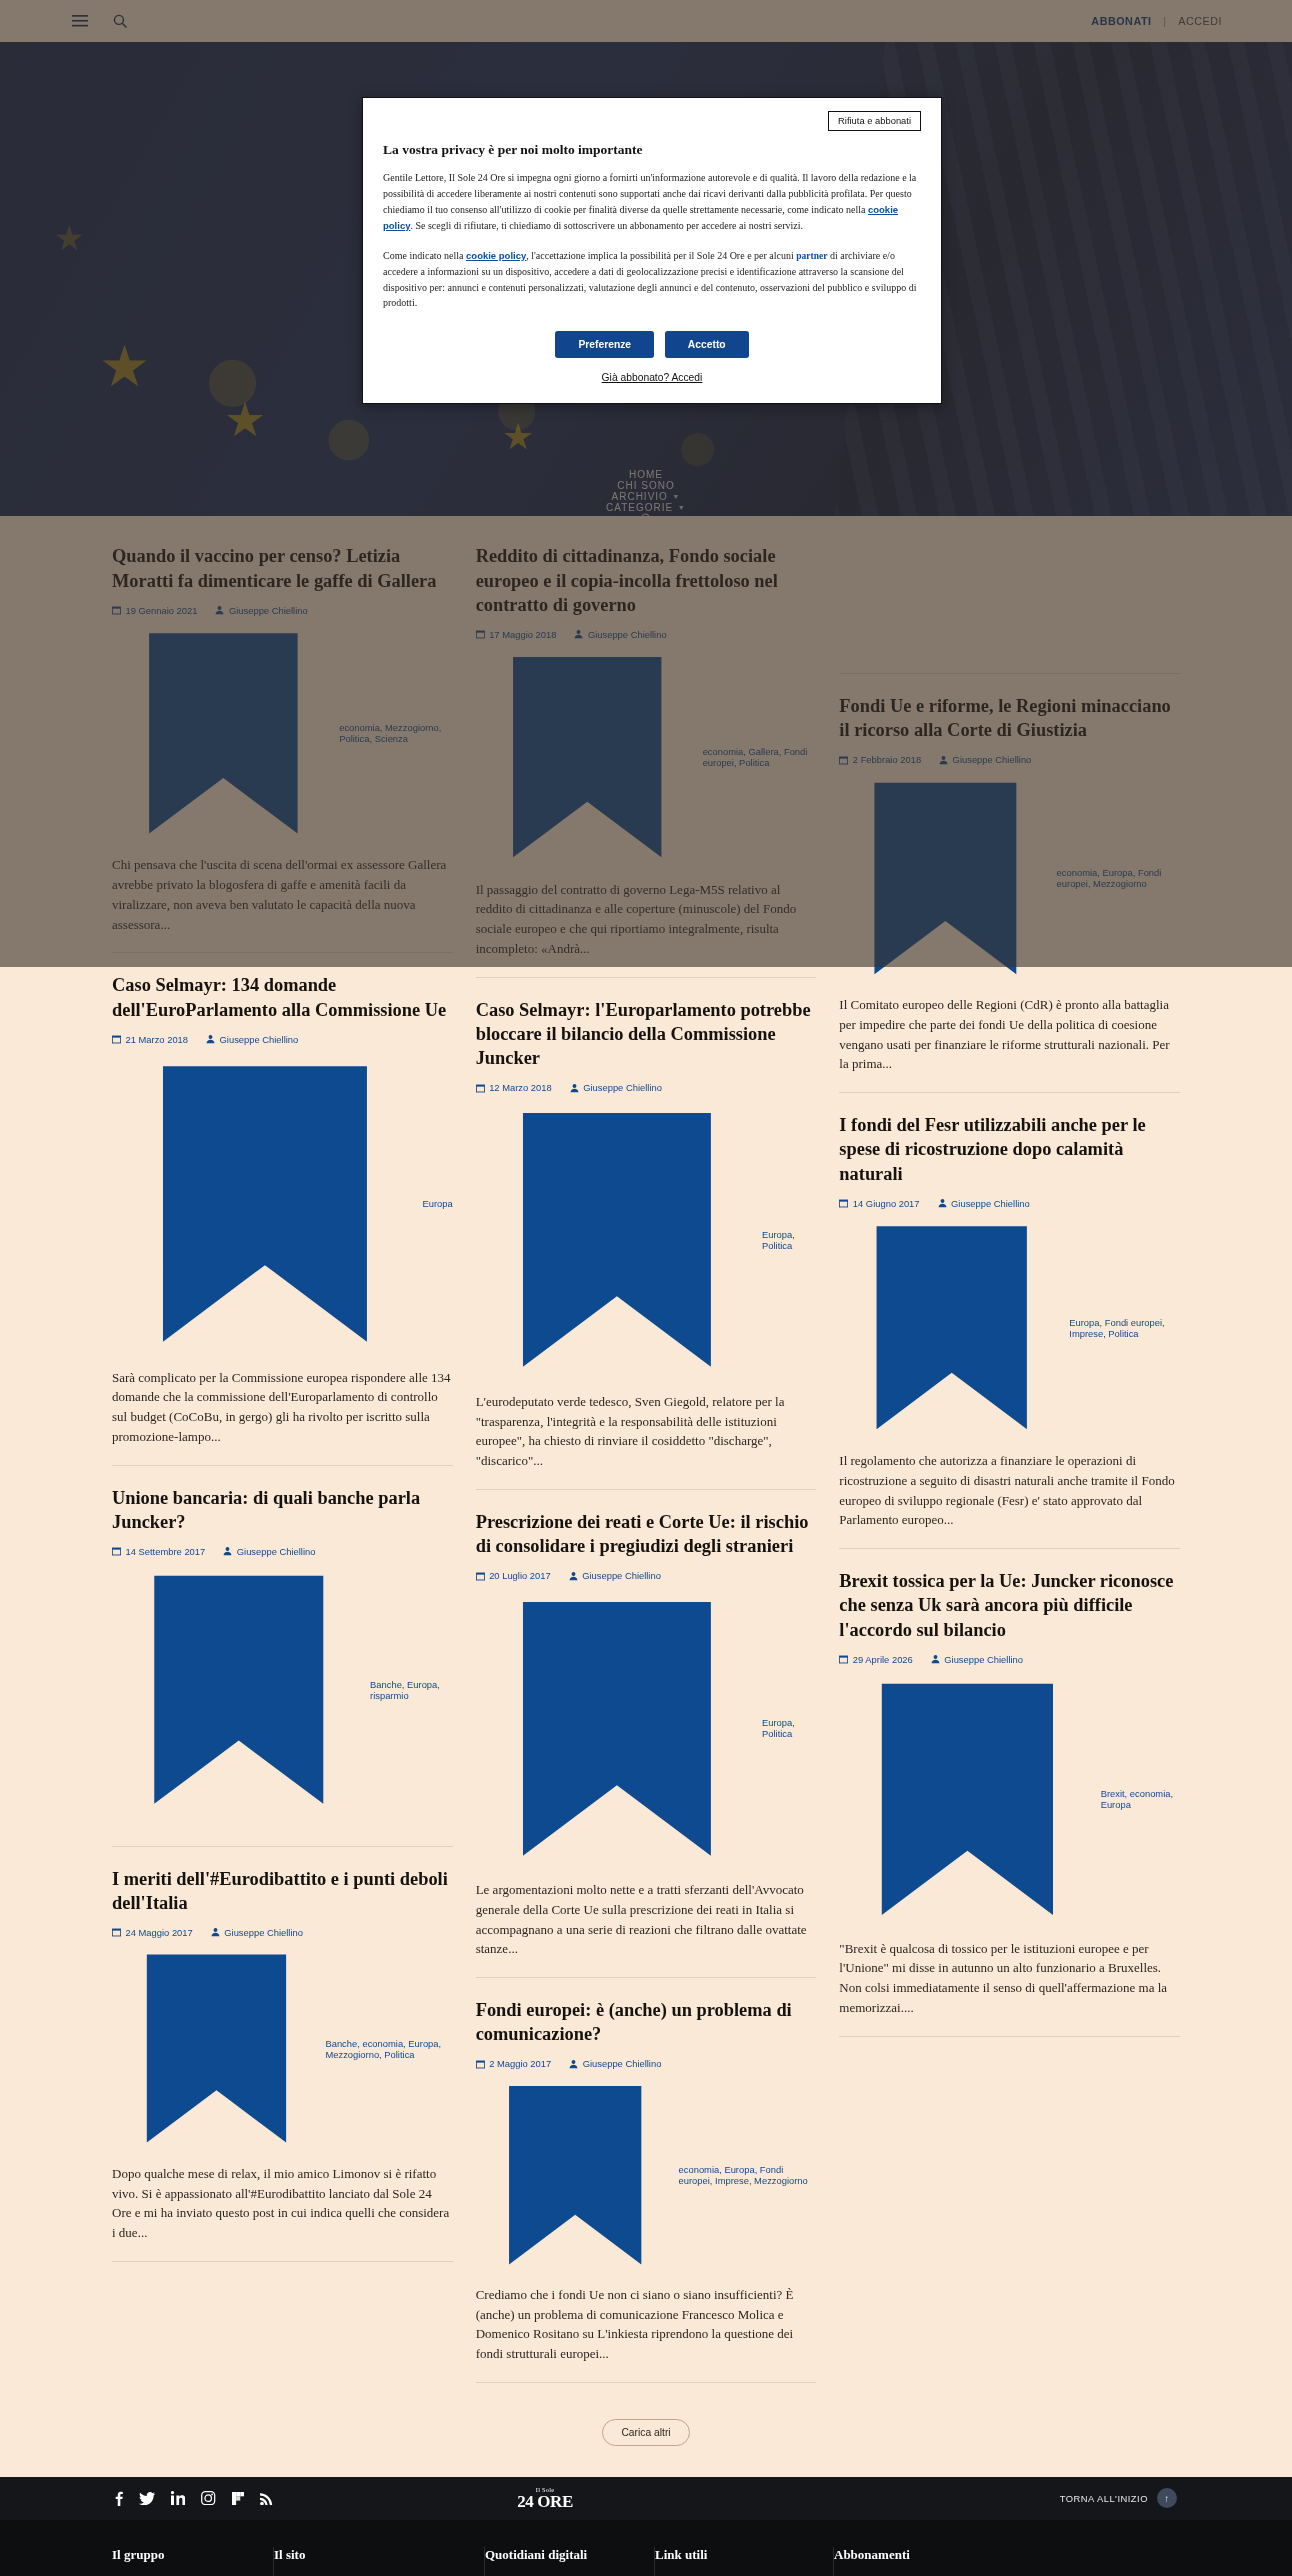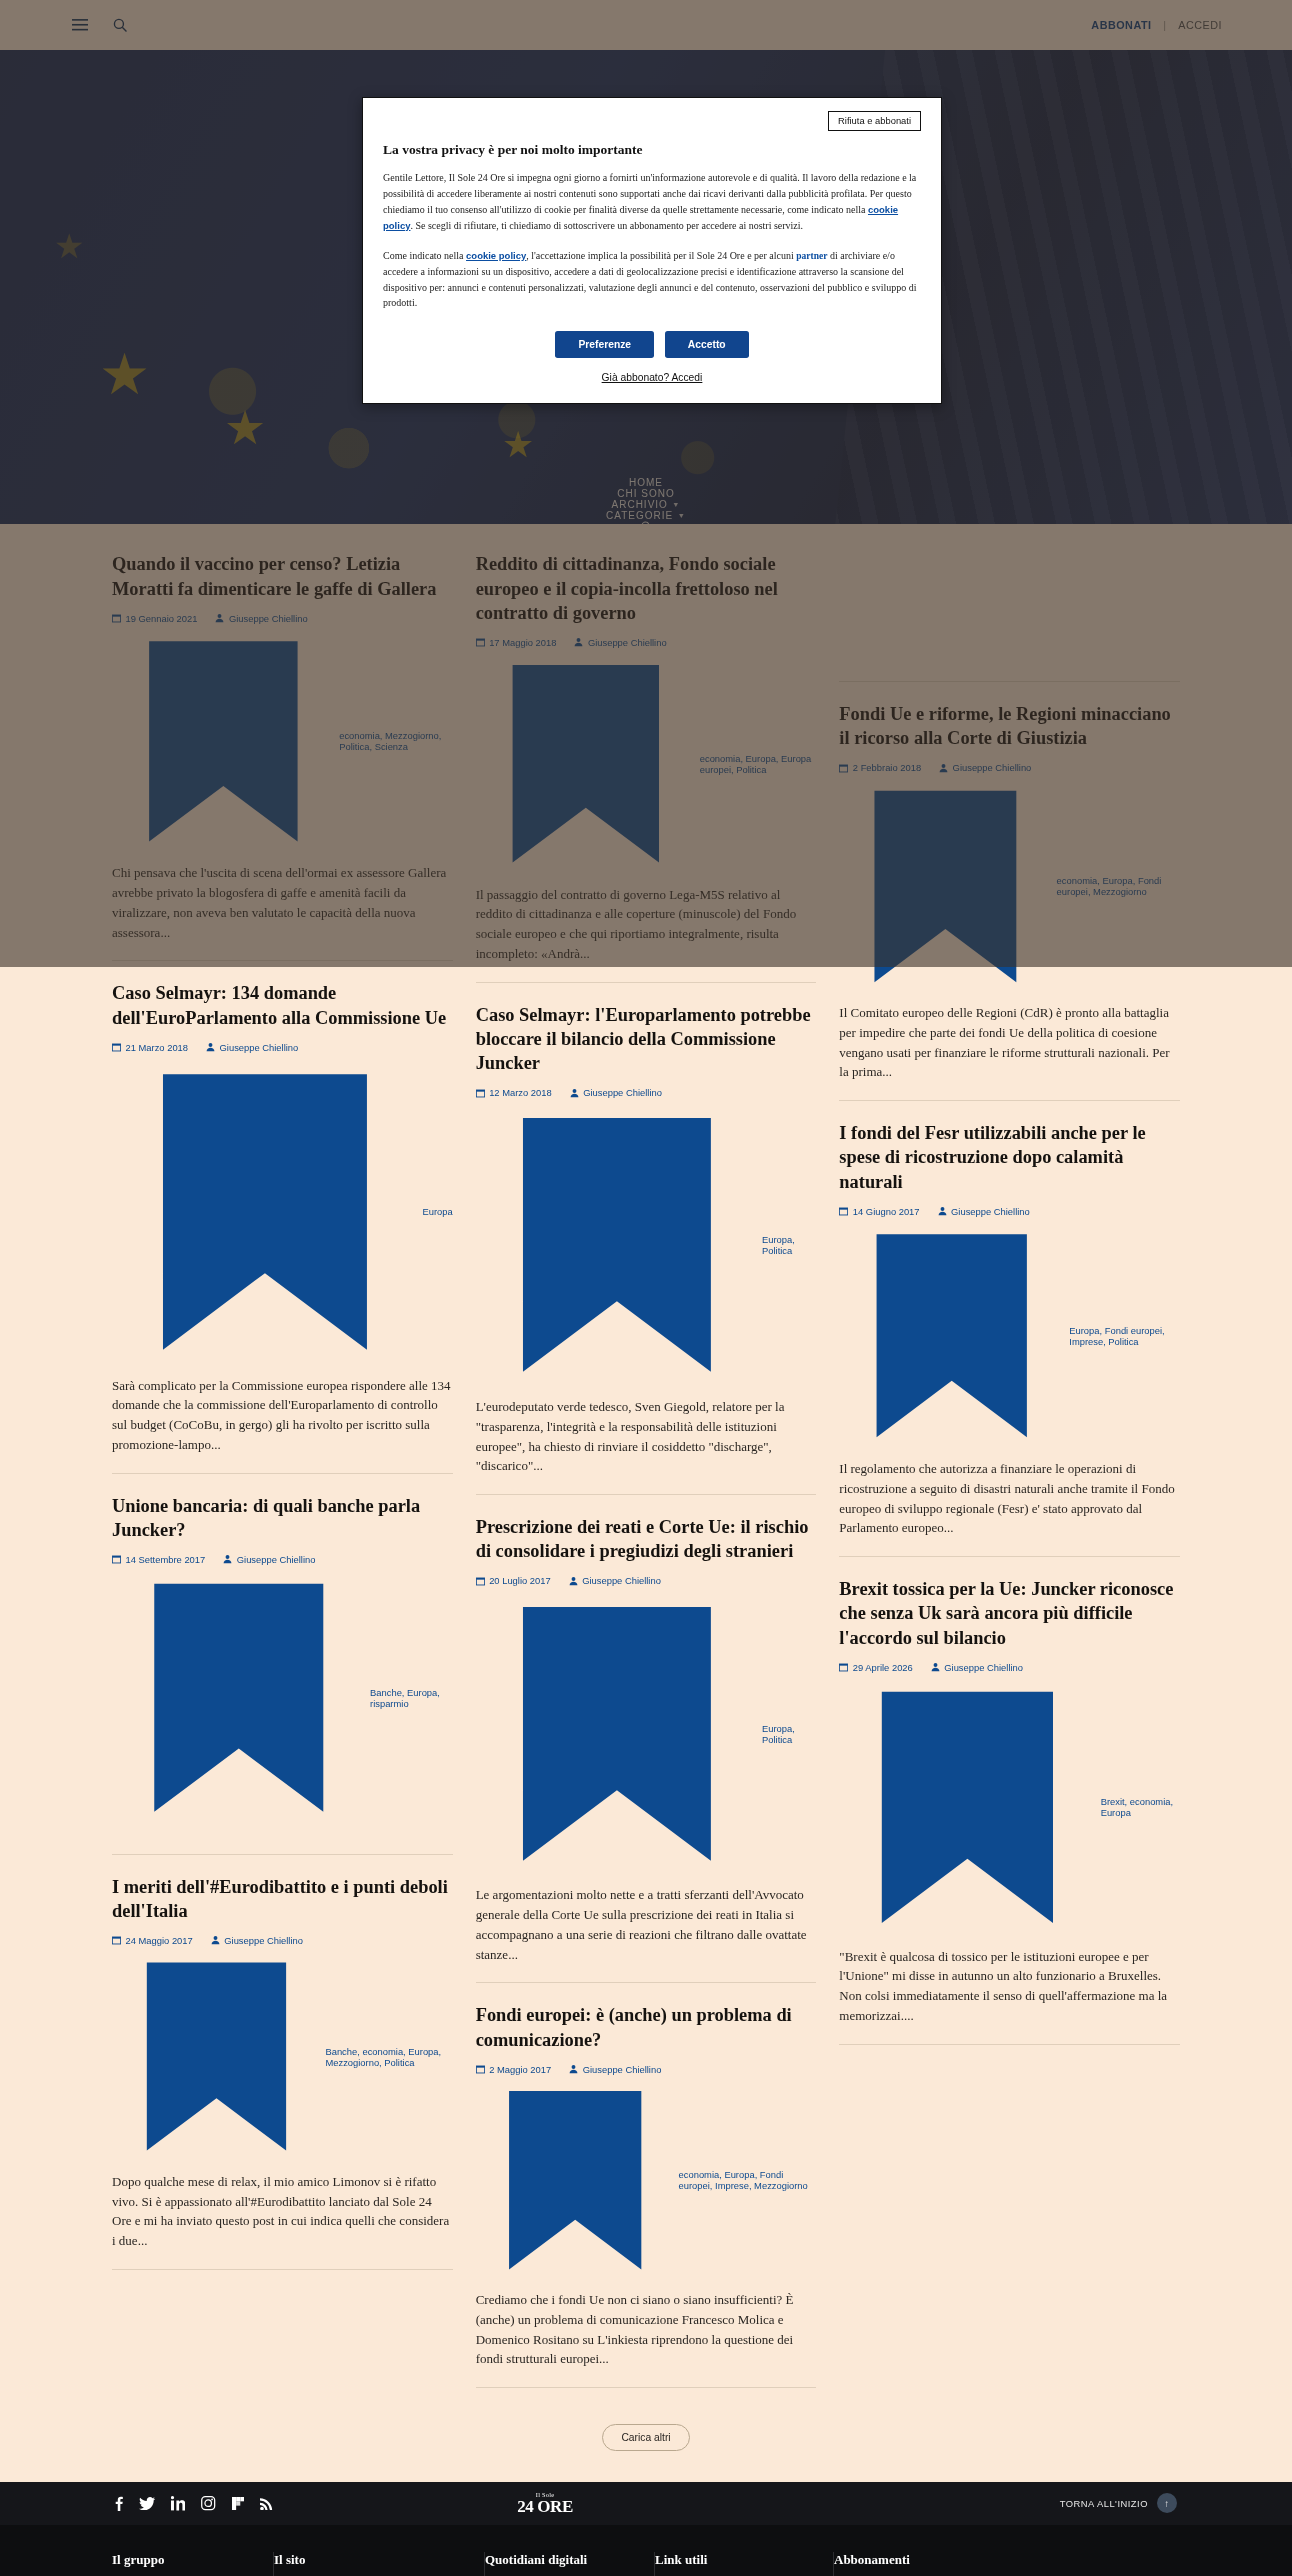--- a/index.html
+++ b/index.html
@@ -8,21 +8,21 @@
     width:1292px; min-height:2576px;
     background:#fbe9d7;
     font-family:"Liberation Sans", sans-serif;
     color:#1a1a1a;
     position:relative;
     overflow-x:hidden;
   }
 
   
   #topbar {
-    height:50px; width:100%;
+    height:42px; width:100%;
     background:#fbe9d7;
     display:flex; align-items:center;
     padding:0 70px;
     position:relative; z-index:2;
   }
   #topbar .left { display:flex; align-items:center; gap:20px; }
   .icon-btn { width:20px; height:20px; display:flex; align-items:center; justify-content:center; cursor:pointer; color:#0a2b52; }
   .icon-btn svg { display:block; }
   #topbar .right { margin-left:auto; display:flex; align-items:center; gap:11.7px; font-size:10.8px; letter-spacing:0.5px; }
   #topbar .right .sep { color:#9b9285; }
@@ -336,21 +336,21 @@
               <circle cx="6" cy="3.4" r="2.6" fill="#0d4a8f"></circle>
               <path d="M0.8 11.5c0-3 2.4-4.6 5.2-4.6s5.2 1.6 5.2 4.6z" fill="#0d4a8f"></path>
             </svg>
             <span>Giuseppe Chiellino</span>
           </span>
         </div>
         <div class="cats">
           <svg class="mi" viewBox="0 0 12 12">
             <path d="M2 0.6h8v10.8L6 8.4 2 11.4z" fill="#0d4a8f"></path>
           </svg>
-          <span>economia, Europa, Europa europei, Politica</span>
+          <span>economia, Gallera, Fondi europei, Politica</span>
         </div>
         <p class="excerpt">Il passaggio del contratto di governo Lega-M5S relativo al reddito di cittadinanza e alle coperture (minuscole) del Fondo sociale europeo e che qui riportiamo integralmente, risulta incompleto: «Andrà...</p>
       </div>
       <div class="card">
         <h2 class="card-title">Caso Selmayr: l'Europarlamento potrebbe bloccare il bilancio della Commissione Juncker</h2>
         <div class="meta">
           <span class="meta-item">
             <svg class="mi" viewBox="0 0 12 12">
               <rect x="0.5" y="2" width="11" height="9.3" fill="none" stroke="#0d4a8f" stroke-width="1.2"></rect>
               <rect x="0.5" y="2" width="11" height="2.2" fill="#0d4a8f"></rect>

